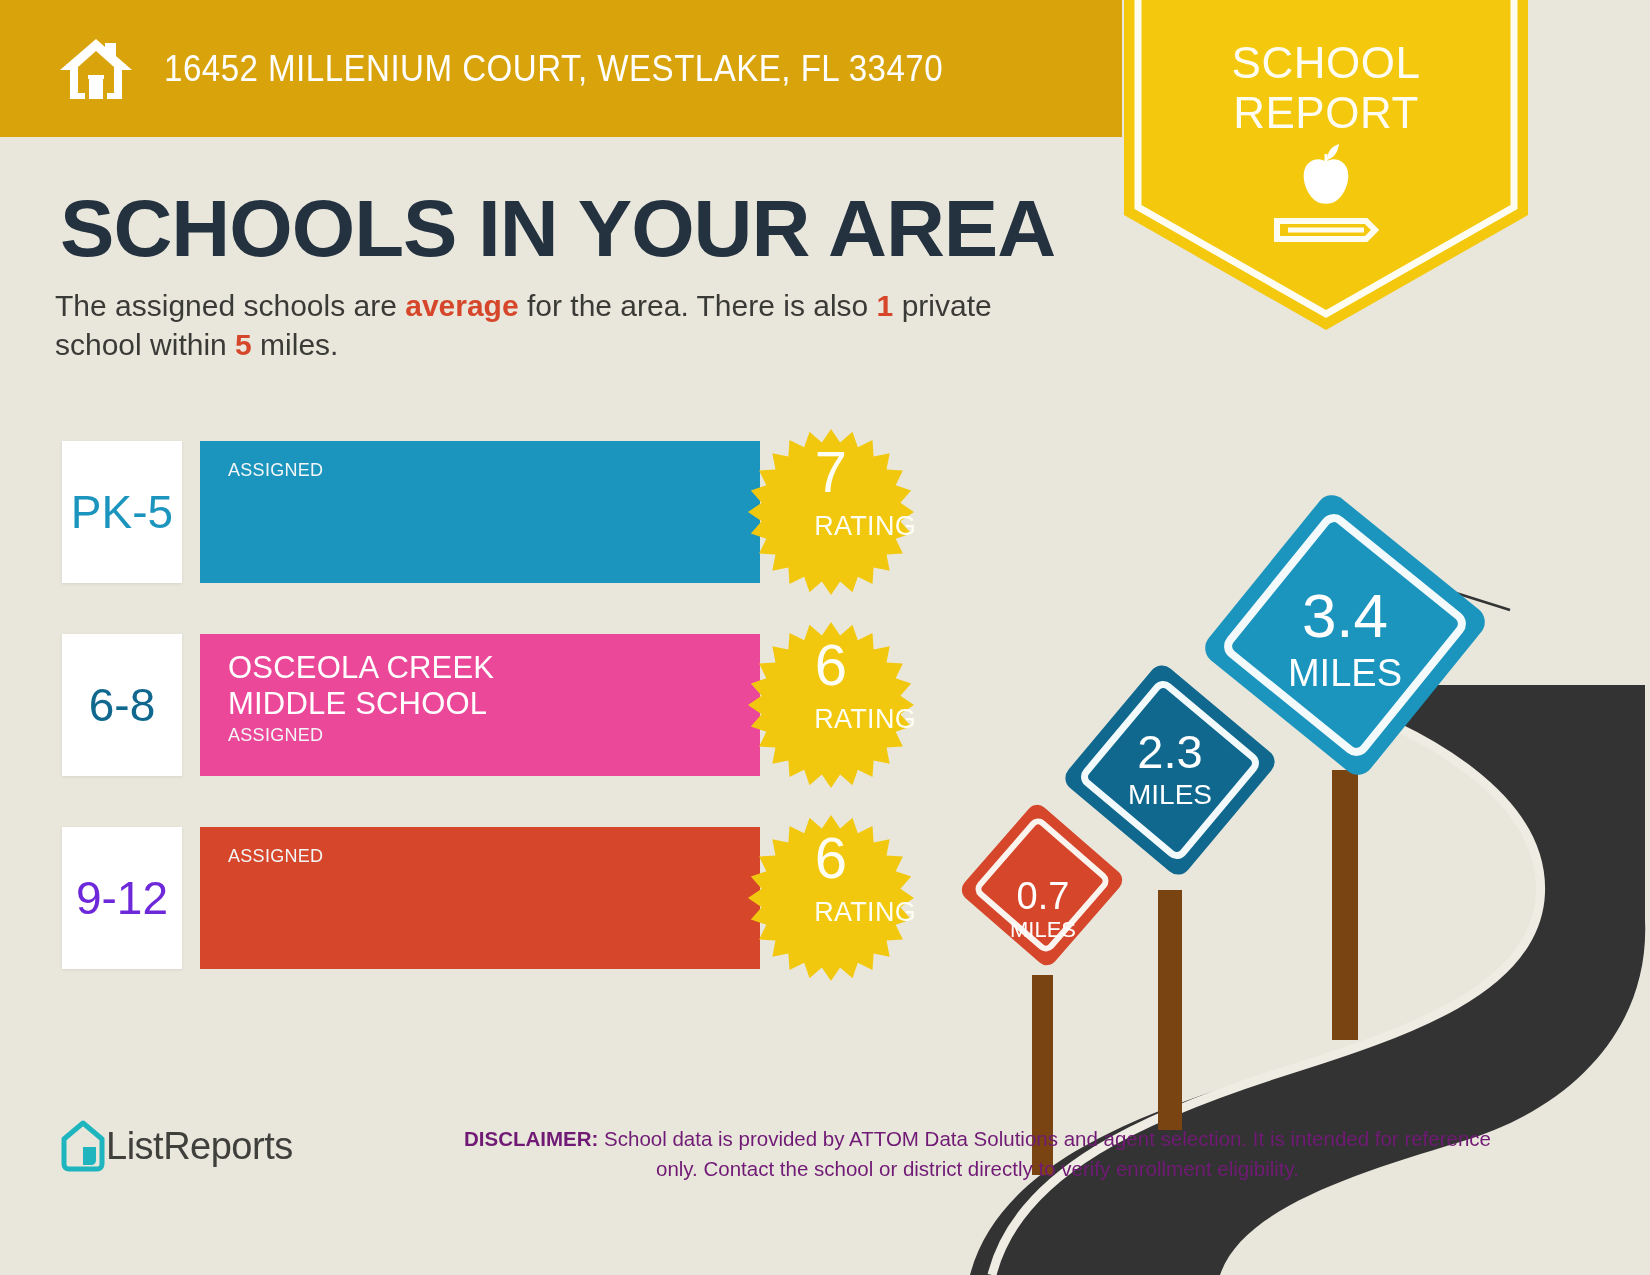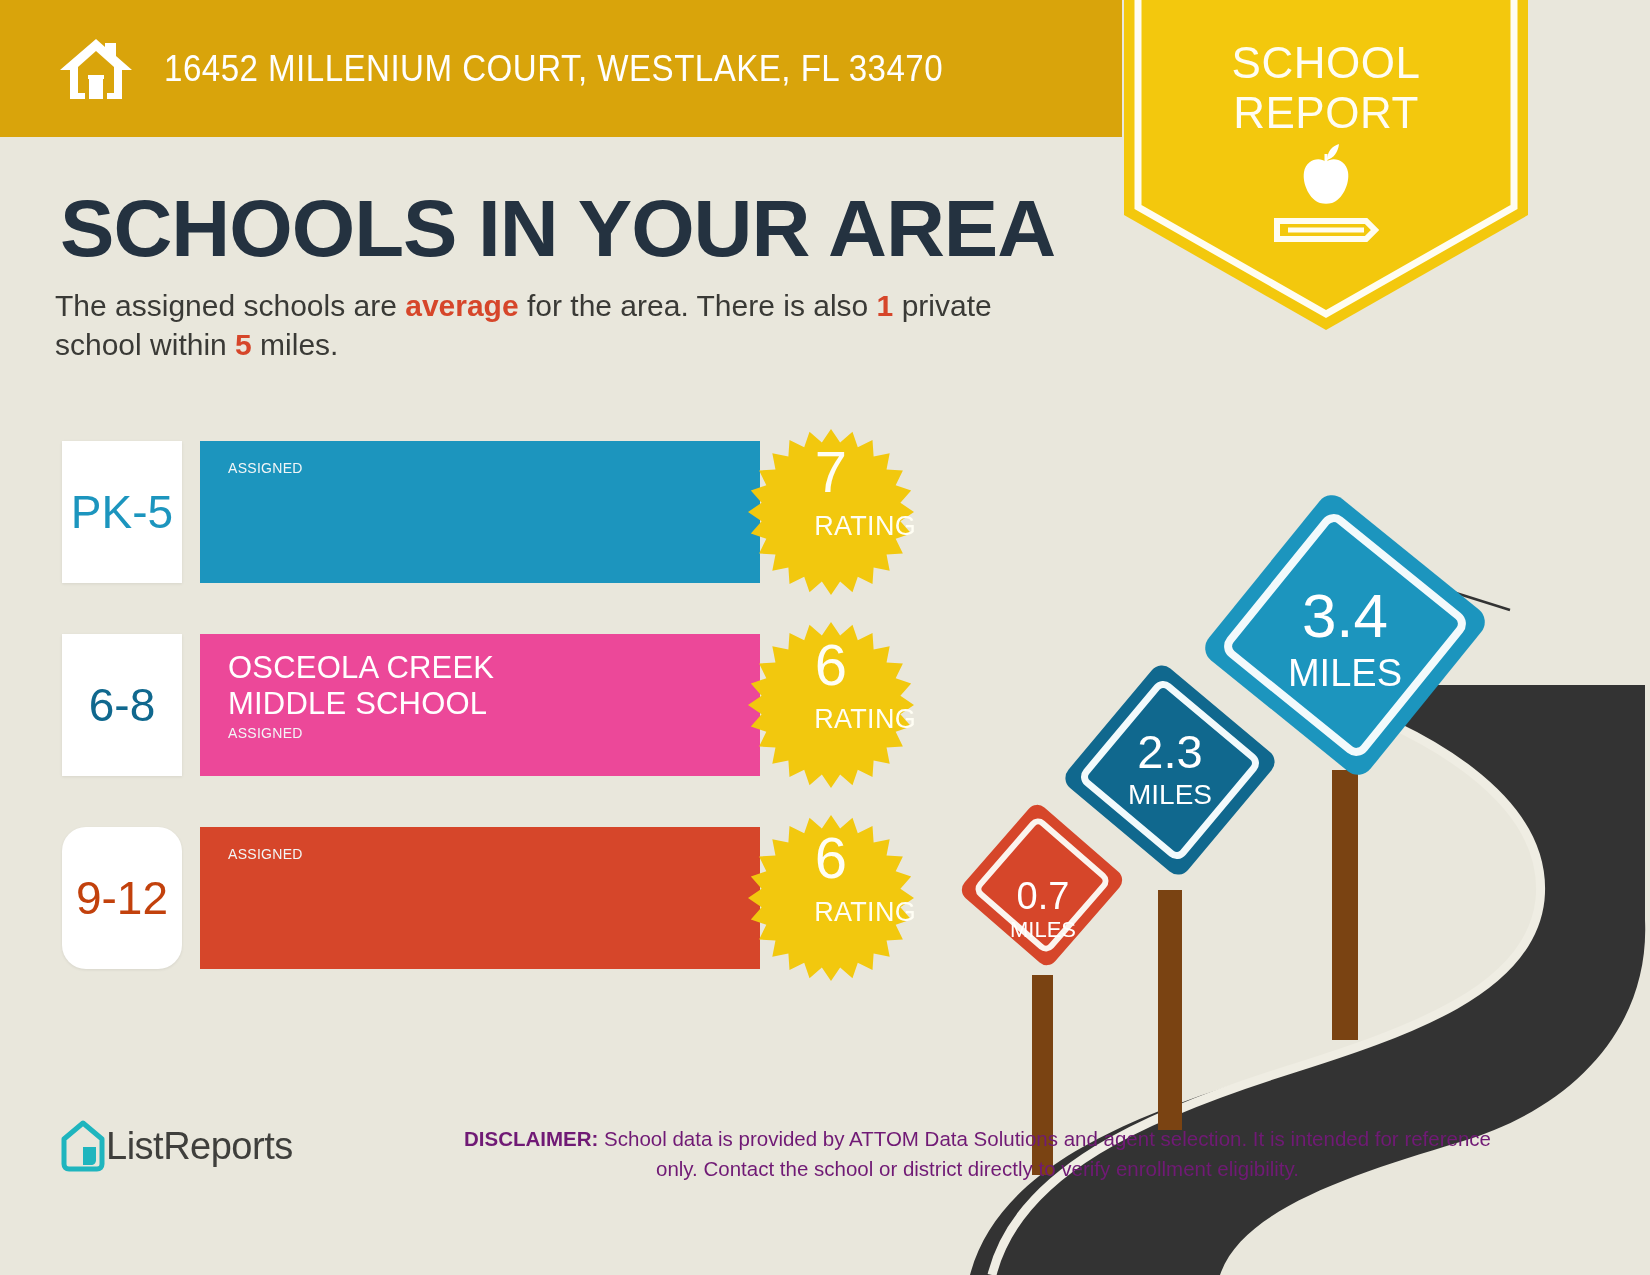--- a/index.html
+++ b/index.html
@@ -70,21 +70,21 @@
   }
   .row .bar{
     position:absolute; left:138px; top:0; width:560px; height:142px;
     padding:16px 0 0 28px; color:#FFFFFF;
   }
   .row .sname{
     font-size:31px; line-height:36px; font-weight:400;
     letter-spacing:0.2px; white-space:pre-line;
   }
   .row .assigned{
-    font-size:14px; margin-top:3px; letter-spacing:0.3px;
+    font-size:18px; margin-top:3px; letter-spacing:0.3px;
     color:#F2F6F7;
   }
   .burst{
     position:absolute; left:684px; top:-22px; width:170px; height:186px;
   }
   .burst svg{ position:absolute; left:0; top:0; }
   .burst .num{
     position:absolute; left:0; top:24px; width:100%;
     text-align:center; color:#FFFEF4; font-size:58px; line-height:58px;
   }
@@ -185,21 +185,21 @@
     <div class="burst">
       <svg width="170" height="186" viewBox="0 0 170 186">
           <path d="M85.00 10.00 L94.14 23.60 L106.48 12.83 L111.79 28.33 L126.50 21.12 L127.61 37.47 L143.69 34.31 L140.53 50.39 L156.88 51.50 L149.67 66.21 L165.17 71.52 L154.40 83.86 L168.00 93.00 L154.40 102.14 L165.17 114.48 L149.67 119.79 L156.88 134.50 L140.53 135.61 L143.69 151.69 L127.61 148.53 L126.50 164.88 L111.79 157.67 L106.48 173.17 L94.14 162.40 L85.00 176.00 L75.86 162.40 L63.52 173.17 L58.21 157.67 L43.50 164.88 L42.39 148.53 L26.31 151.69 L29.47 135.61 L13.12 134.50 L20.33 119.79 L4.83 114.48 L15.60 102.14 L2.00 93.00 L15.60 83.86 L4.83 71.52 L20.33 66.21 L13.12 51.50 L29.47 50.39 L26.31 34.31 L42.39 37.47 L43.50 21.12 L58.21 28.33 L63.52 12.83 L75.86 23.60 Z" fill="#F2C80E"></path>
         </svg>
       <div class="num">6</div>
       <div class="lbl">RATING</div>
     </div>
   </div>
 
   <div class="row">
-    <div class="grade" style="color: #c2410c; border-radius: 24px;">
+    <div class="grade" style="color: #6d28d9;">
       <span>9-12</span>
     </div>
     <div class="bar" style="background: rgb(214, 70, 42);">
       <div class="assigned">ASSIGNED</div>
     </div>
     <div class="burst">
       <svg width="170" height="186" viewBox="0 0 170 186">
           <path d="M85.00 10.00 L94.14 23.60 L106.48 12.83 L111.79 28.33 L126.50 21.12 L127.61 37.47 L143.69 34.31 L140.53 50.39 L156.88 51.50 L149.67 66.21 L165.17 71.52 L154.40 83.86 L168.00 93.00 L154.40 102.14 L165.17 114.48 L149.67 119.79 L156.88 134.50 L140.53 135.61 L143.69 151.69 L127.61 148.53 L126.50 164.88 L111.79 157.67 L106.48 173.17 L94.14 162.40 L85.00 176.00 L75.86 162.40 L63.52 173.17 L58.21 157.67 L43.50 164.88 L42.39 148.53 L26.31 151.69 L29.47 135.61 L13.12 134.50 L20.33 119.79 L4.83 114.48 L15.60 102.14 L2.00 93.00 L15.60 83.86 L4.83 71.52 L20.33 66.21 L13.12 51.50 L29.47 50.39 L26.31 34.31 L42.39 37.47 L43.50 21.12 L58.21 28.33 L63.52 12.83 L75.86 23.60 Z" fill="#F2C80E"></path>
         </svg>
       <div class="num">6</div>

